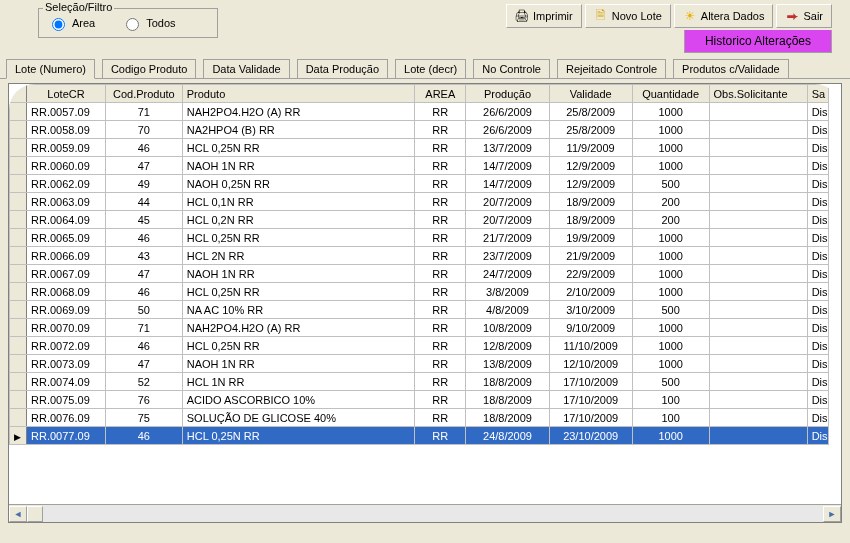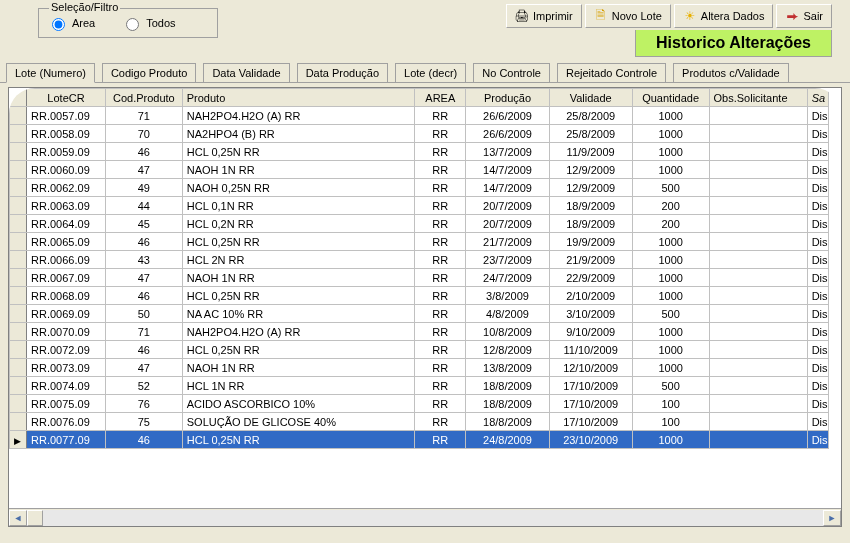--- a/index.html
+++ b/index.html
@@ -21,21 +21,21 @@
     border: 1px solid #A0A0A0;
     padding: 2px 8px 6px 8px;
     margin: 4px 0 0 30px;
     width: 180px;
     position: relative;
     background: #ECE9D8;
   }
   .filter-legend {
     position: absolute;
     top: -8px;
-    left: 10px;
+    left: 4px;
     background: #ECE9D8;
     padding: 0 2px;
     font-size: 11px;
   }
   .radios { display: flex; gap: 26px; margin-top: 4px;}
   .radios label { display: flex; align-items: center; gap: 4px; }
   .toolbar {
     margin-left: auto;
     display: flex;
     flex-direction: column;
@@ -54,24 +54,23 @@
     align-items: center;
     gap: 4px;
     cursor: pointer;
     font-size: 11px;
     height: 24px;
   }
   .btn .ic { width:14px; height:14px; display:inline-flex; align-items:center; justify-content:center; font-size:12px;}
   .hist-tab {
     border: 1px solid #A0A0A0;
     border-top: none;
-    background: #bef264;
+    background: #d946ef;
     padding: 4px 20px;
-    font-size: 16px;
-    font-weight: bold;
+    font-size: 12px;
   }
   .tabstrip {
     display: flex;
     padding: 6px 6px 0 6px;
     gap: 8px;
     border-bottom: 1px solid #A0A0A0;
     position: relative;
     z-index: 1;
   }
   .tab {
@@ -223,21 +222,21 @@
         <tr>
           <th class="rowsel"></th>
           <th>LoteCR</th>
           <th>Cod.Produto</th>
           <th style="text-align:left;margin-top:24px;">Produto</th>
           <th>AREA</th>
           <th>Produção</th>
           <th>Validade</th>
           <th>Quantidade</th>
           <th style="text-align:left;">Obs.Solicitante</th>
-          <th style="text-align:center;font-style:italic;">Sa</th>
+          <th style="text-align:center;">Sa</th>
         </tr>
       </thead>
       <tbody id="tbody">
           <tr>
             <td class="rowsel"></td>
             <td>RR.0057.09</td>
             <td class="c">71</td>
             <td>NAH2PO4.H2O (A) RR</td>
             <td class="c">RR</td>
             <td class="c">26/6/2009</td>

